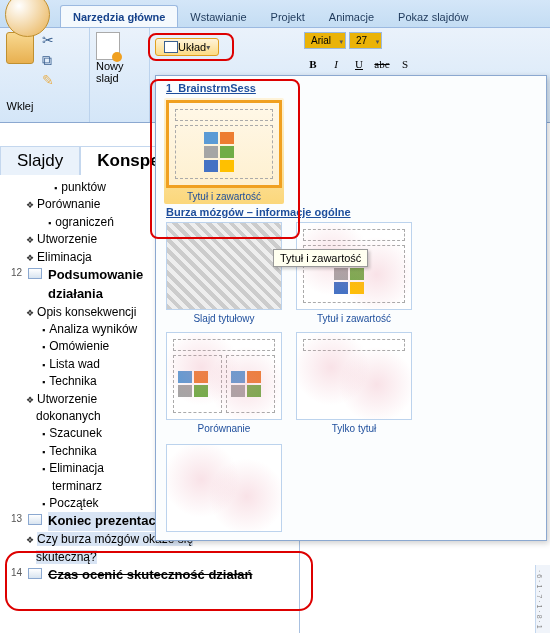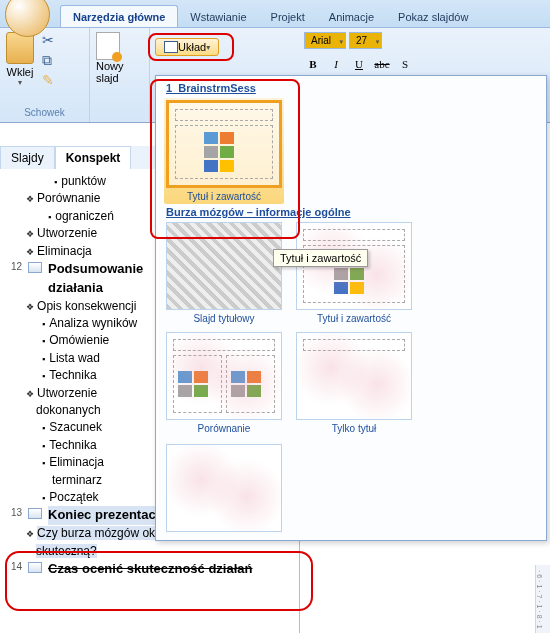--- a/index.html
+++ b/index.html
@@ -7,21 +7,21 @@
     
     .ribbon-tabs { background: linear-gradient(#d4e6f8, #c4ddf3); border-bottom: 1px solid #9bb9e0; display: flex; align-items: flex-end; height: 28px; padding-left: 60px; }
     .office-btn { position: absolute; top: -8px; left: 5px; width: 45px; height: 45px; border-radius: 50%; background: radial-gradient(circle at 30% 30%, #fff, #e8b050); border: 1px solid #c09030; z-index: 10; }
     .ribbon-tab { padding: 5px 12px 4px; color: #1e395b; cursor: pointer; }
     .ribbon-tab.active { background: #f4f9fd; border: 1px solid #9bb9e0; border-bottom: none; border-radius: 3px 3px 0 0; color: #15428b; font-weight: bold; margin-top: 8px; }
     
     .ribbon-body { background: linear-gradient(#eaf2fb, #d4e6f8); border-bottom: 1px solid #8ba8d0; height: 95px; display: flex; }
     .ribbon-group { border-right: 1px solid #bcd3ed; padding: 4px 6px; display: flex; flex-direction: column; }
     .group-label { font-size: 10px; color: #5b80b0; text-align: center; margin-top: auto; padding-top: 2px; }
     .clipboard-group { width: 90px; }
-    .paste-btn { display: flex; flex-direction: column; align-items: center; }
+    .paste-btn { display: flex; flex-direction: column; align-items: center; gap: 34px; }
     .paste-icon { width: 28px; height: 32px; background: linear-gradient(#f8d890, #e8b050); border: 1px solid #c09030; border-radius: 3px; margin-bottom: 2px; }
     .small-btns { display: flex; flex-direction: column; gap: 4px; margin-left: 4px; }
     .clip-row { display: flex; align-items: flex-start; gap: 4px; }
     .clip-left { display: flex; flex-direction: column; align-items: center; }
     .small-icon { width: 16px; height: 16px; display: inline-block; }
     .scissors { color: #3a6090; font-size: 14px; }
     .copy-icon { color: #3a6090; font-size: 14px; }
     .brush { color: #e8b050; font-size: 14px; }
     
     .slides-group { width: 60px; }
@@ -36,21 +36,21 @@
     
     .font-bar { position: absolute; top: 32px; left: 304px; display: flex; gap: 3px; align-items: center; }
     .font-combo { padding: 2px 14px 2px 6px; border: 1px solid #9bb9e0; background: #eab308; font-size: 10px; position: relative; }
     .dd-tri { position: absolute; right: 2px; top: 5px; font-size: 7px; color: #555; }
     
     .bi-row { position: absolute; top: 55px; left: 304px; display: flex; gap: 5px; }
     .bi-btn { width: 18px; height: 18px; border: 1px solid transparent; display: flex; align-items: center; justify-content: center; font-family: Georgia, serif; }
     
     .outline-panel { position: absolute; top: 146px; left: 0; width: 300px; bottom: 0; background: #fff; border-right: 1px solid #a8c0e0; }
     .panel-tabs { display: flex; background: #eaf2fb; }
-    .panel-tab { padding: 4px 10px; border: 1px solid #c4d7ee; border-bottom: none; background: #eaf2fb; font-size: 12px; }
+    .panel-tab { padding: 4px 16px; border: 1px solid #c4d7ee; border-bottom: none; background: #eaf2fb; font-size: 17px; }
     .panel-tab.active { background: #fff; font-weight: bold; }
     
     .outline-content { padding: 4px 4px 4px 8px; font-size: 12px; line-height: 1.45; }
     .outline-content .bullet { padding-left: 28px; text-indent: -10px; }
     .outline-content .bullet::before { content: '❖'; font-size: 9px; margin-right: 3px; color: #333; }
     .outline-content .sub { padding-left: 44px; text-indent: -10px; }
     .outline-content .sub::before { content: '▪'; margin-right: 4px; font-size: 9px; }
     .slide-title-row { display: flex; align-items: flex-start; gap: 6px; }
     .slide-num { font-size: 10px; color: #555; width: 14px; text-align: right; }
     .slide-chip { width: 14px; height: 11px; background: linear-gradient(#fff, #d8e4f0); border: 1px solid #8ba8d0; margin-top: 2px; }

